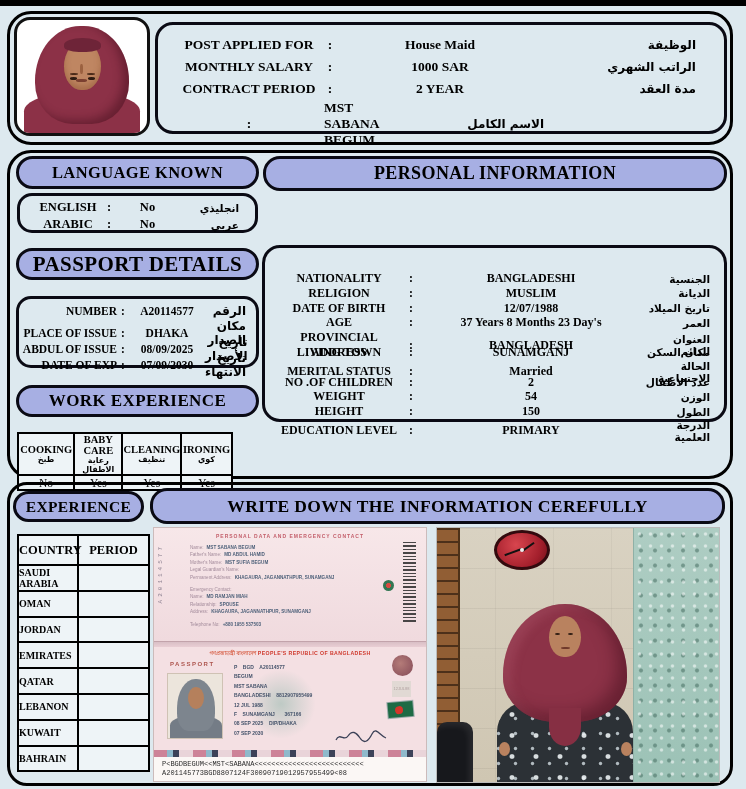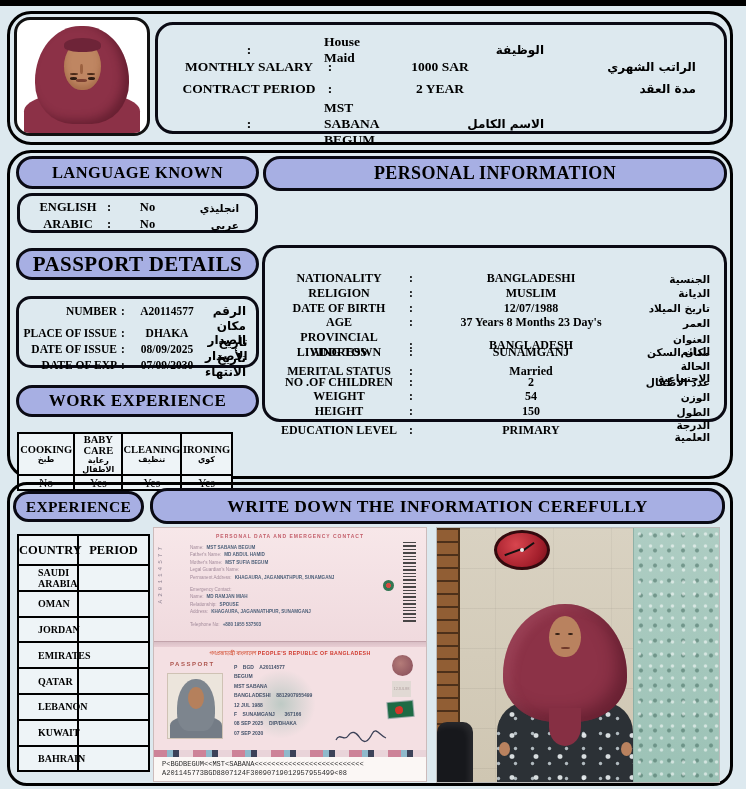--- a/index.html
+++ b/index.html
@@ -79,21 +79,21 @@
   .row-pers .lbl { text-align:center; }
   .row-pers .val { text-align:center; }
   .row-pers .ar  { text-align:right; font-size:10.5px; }
 
   
   #pillExp   { left:3px; top:6px; width:131px; height:31px; font-size:15.5px; }
   #pillWrite { left:140px; top:3px; width:575px; height:36px; font-size:17.5px; }
   #expTable { position:absolute; left:7px; top:49px; width:133px; border-collapse:collapse; table-layout:fixed; background:#eef4f7; }
   #expTable td { border:2px solid #000; }
   .et-head td { text-align:center; font-weight:bold; font-size:12.5px; height:30px; }
-  .et-row td  { font-weight:bold; font-size:10px; height:25.8px; padding-left:19px; }
+  .et-row td  { font-weight:bold; font-size:10px; height:25.8px; padding-left:0; }
   .et-col-country { width:60px; }
 
   
   #scanBox { position:absolute; left:144px; top:43px; width:272px; height:253px;
     background:#f2dee1; overflow:hidden; box-shadow:0 0 0 1px #cbb; }
   .s1 { position:absolute; left:0; top:0; width:272px; height:113px;
     background:linear-gradient(#f7e7e9,#f0dade); }
   .s1-title { position:absolute; left:0; top:5px; width:100%; text-align:center;
     font-size:5px; font-weight:bold; color:#c4606c; letter-spacing:1px;
     font-family:"Liberation Sans",sans-serif; }
@@ -200,20 +200,21 @@
         <div class="pp-eye" style="left:24px;"></div>
       </div>
       <div class="pp-fringe"></div>
       <div class="pp-nose"></div>
       <div class="pp-mouth"></div>
     </div>
   </div>
   <div id="postBox">
     <div class="row-post">
         <span></span>
+        <span class="lbl">POST APPLIED FOR</span>
         <span class="colon">:</span>
         <span class="val">House Maid</span>
         <span class="ar">الوظيفة</span>
         <span></span>
       </div>
     <div class="row-post">
         <span></span>
         <span class="lbl">MONTHLY SALARY</span>
         <span class="colon">:</span>
         <span class="val">1000 SAR</span>
@@ -269,21 +270,21 @@
         <span></span>
       </div>
     <div class="row-pass">
         <span class="lbl">PLACE OF ISSUE</span>
         <span class="colon">:</span>
         <span class="val">DHAKA</span>
         <span class="ar">مكان الصدار</span>
         <span></span>
       </div>
     <div class="row-pass">
-        <span class="lbl">DATE OF ISSUE</span>
+        <span class="lbl">ABDUL OF ISSUE</span>
         <span class="colon">:</span>
         <span class="val">08/09/2025</span>
         <span class="ar">تاريخ الأصدار</span>
         <span></span>
       </div>
     <div class="row-pass">
         <span class="lbl">DATE OF EXP</span>
         <span class="colon">:</span>
         <span class="val">07/09/2030</span>
         <span class="ar">تاريخ الانتهاء</span>

